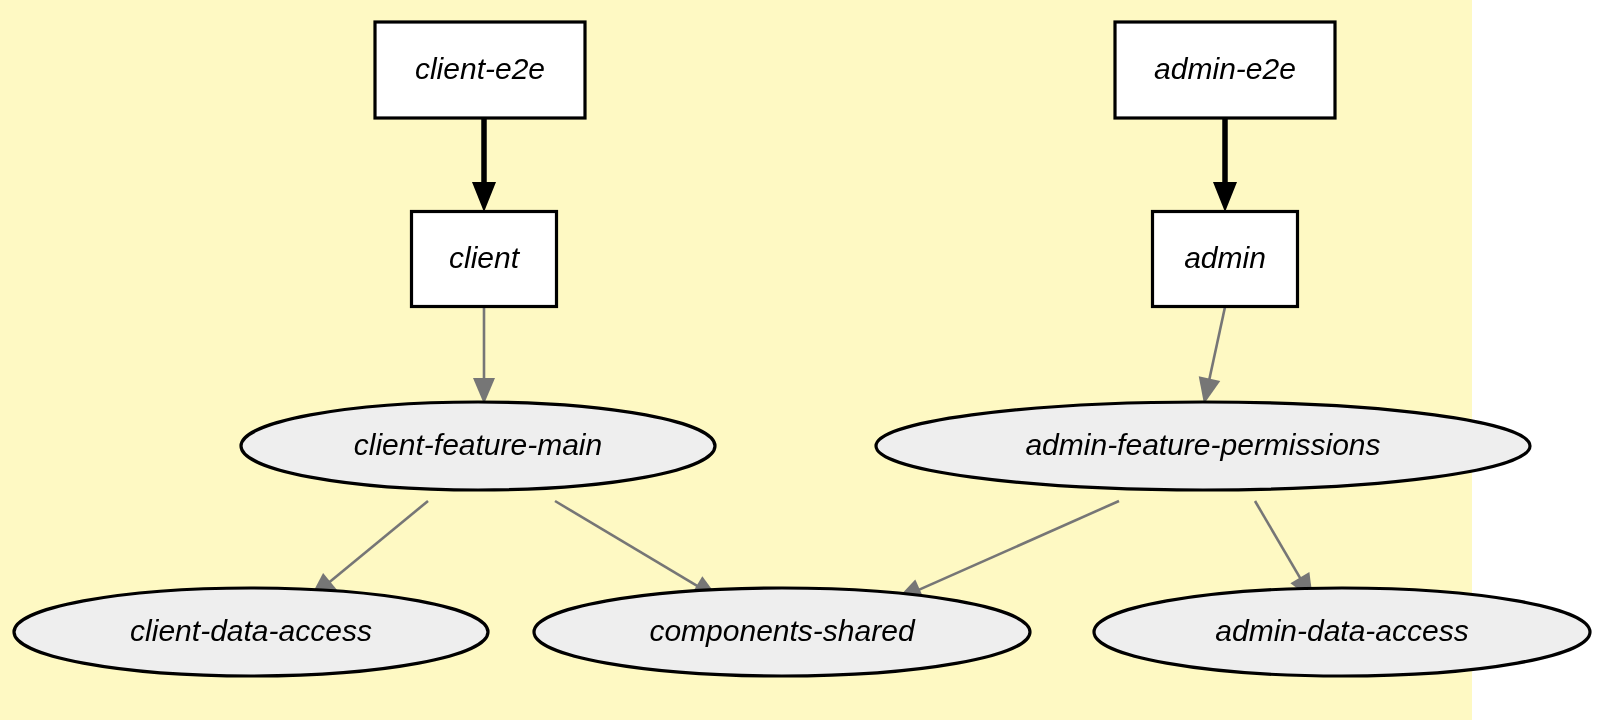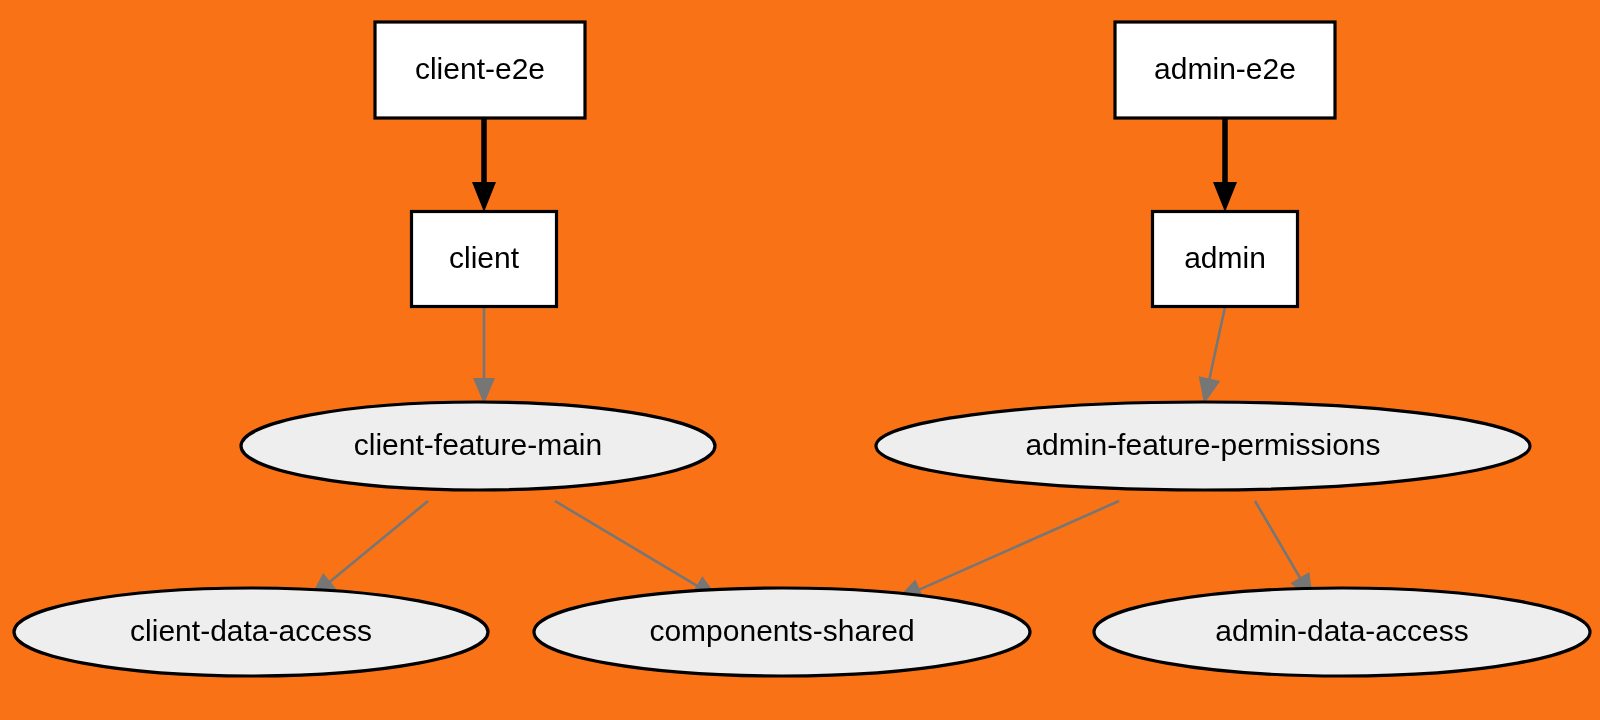--- a/index.html
+++ b/index.html
@@ -8,23 +8,24 @@
     background: #ffffff;
   }
   body {
     width: 1600px;
     height: 720px;
     font-family: "Liberation Sans", sans-serif;
     overflow: hidden;
   }
   #diagram-root {
     position: relative;
-    width: 1600px;
+    width: 1472px;
     height: 720px;
-    background: #f97316;
+    background: #fef9c3;
+    font-style: italic;
   }
   svg#graph {
     display: block;
     width: 1600px;
     height: 720px;
   }
   .node-box {
     fill: #ffffff;
     stroke: #000000;
     stroke-width: 3.2;

